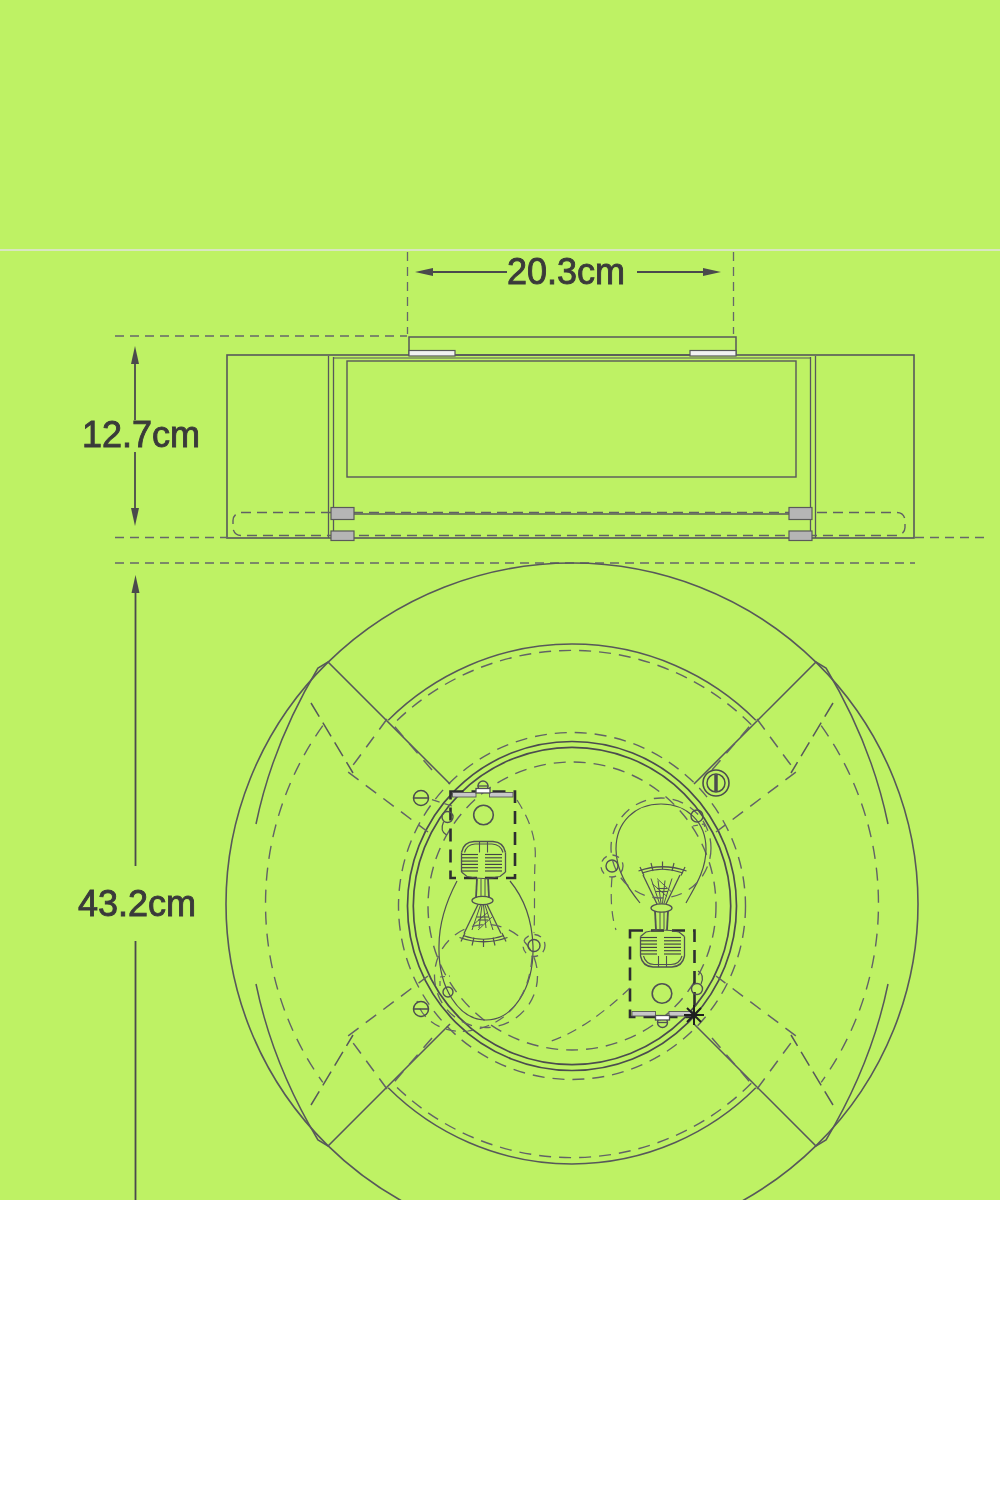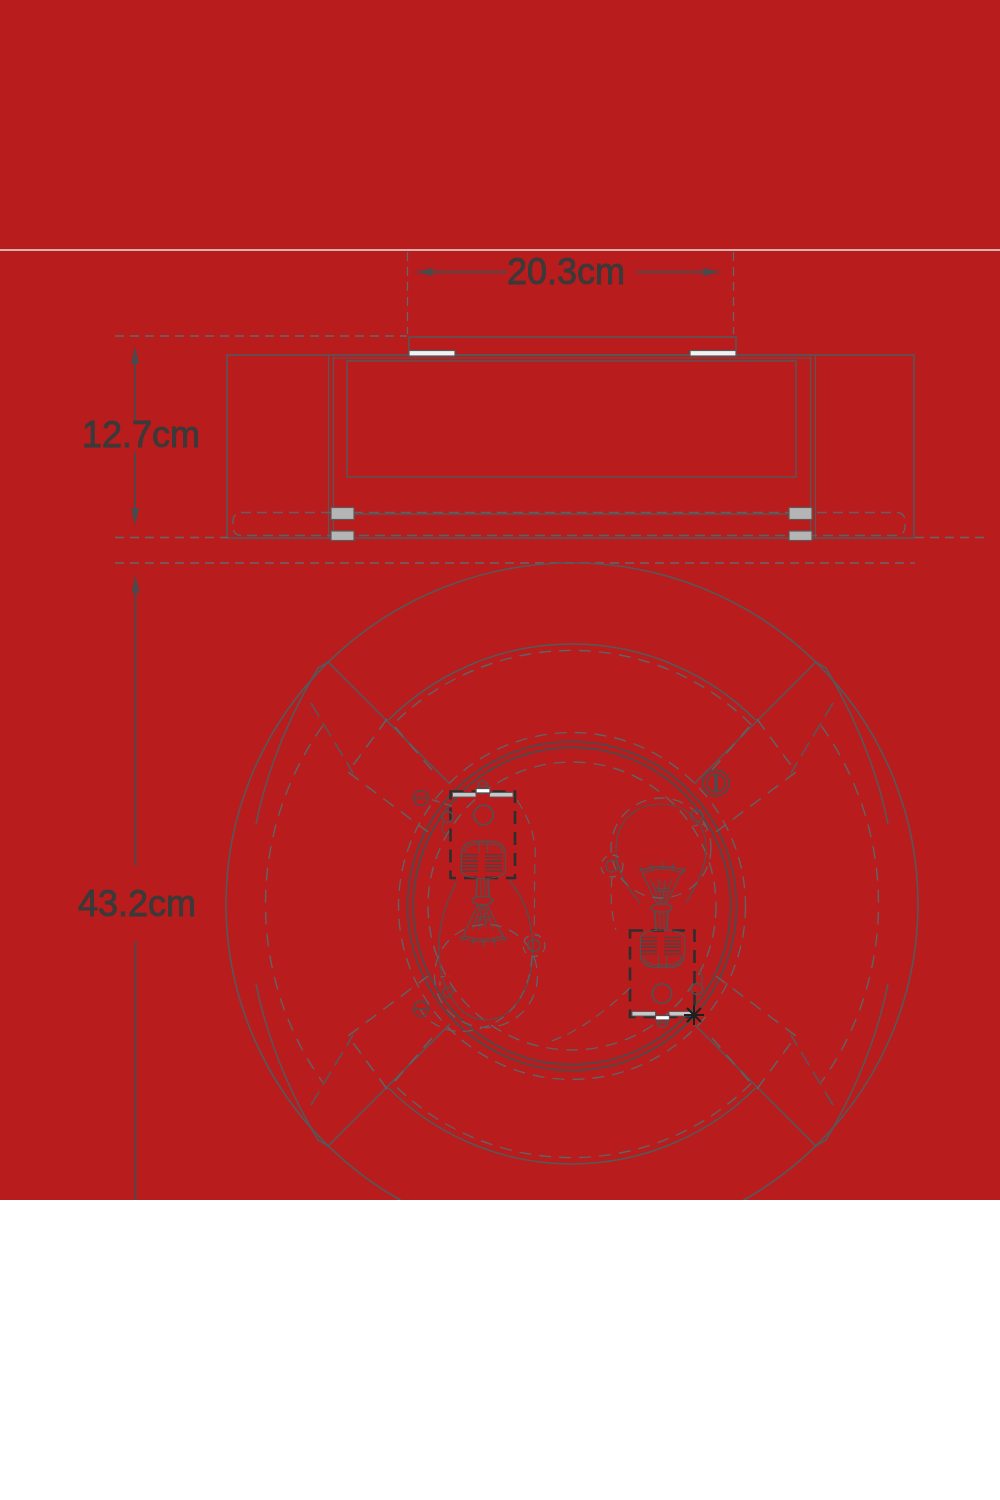--- a/index.html
+++ b/index.html
@@ -1,16 +1,16 @@
 <!DOCTYPE html>
 <html><head>
 <meta charset="utf-8">
 <style>
   html,body{margin:0;padding:0;background:#ffffff;}
-  .page{position:relative;width:1000px;height:1200px;background:#b91c1c;overflow:hidden;}
+  .page{position:relative;width:1000px;height:1200px;background:#bef264;overflow:hidden;}
   svg{position:absolute;left:0;top:0;}
   .dim{font-family:"Liberation Sans",sans-serif;font-weight:400;fill:#3a3a3a;font-size:36px;}
 </style>
 </head>
 <body>
 <div class="page">
 <svg width="1000" height="1500" viewBox="0 0 1000 1500">
   <rect x="0" y="1249" width="1000" height="251" fill="#f3f3f3"></rect>
   <line x1="0" y1="250" x2="1000" y2="250" stroke="#e2e2e2" stroke-width="1.5"></line>
   <line x1="0" y1="1248" x2="1000" y2="1248" stroke="#e8e8e8" stroke-width="1.5"></line>

